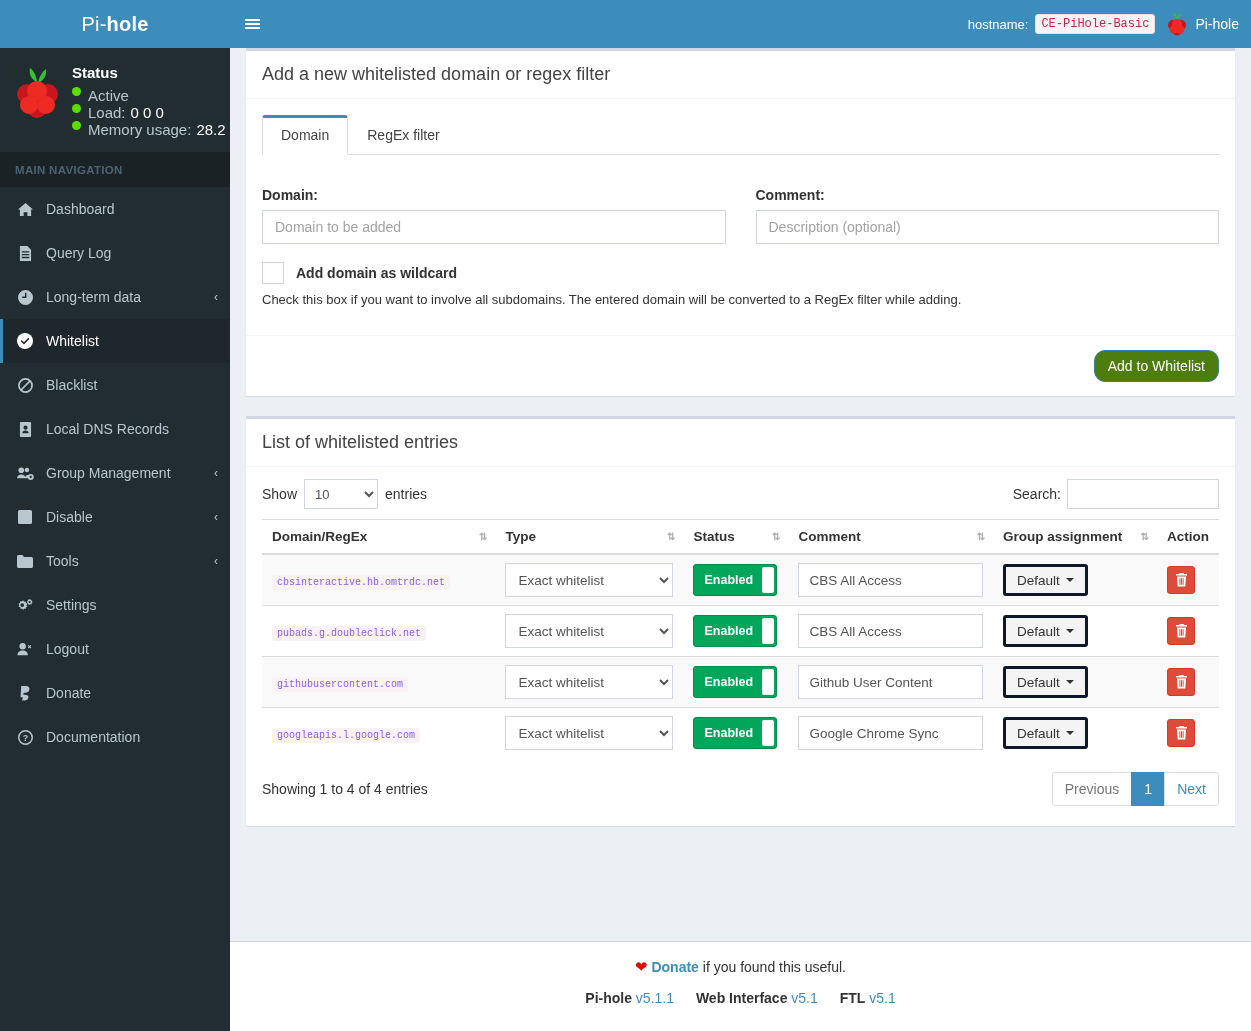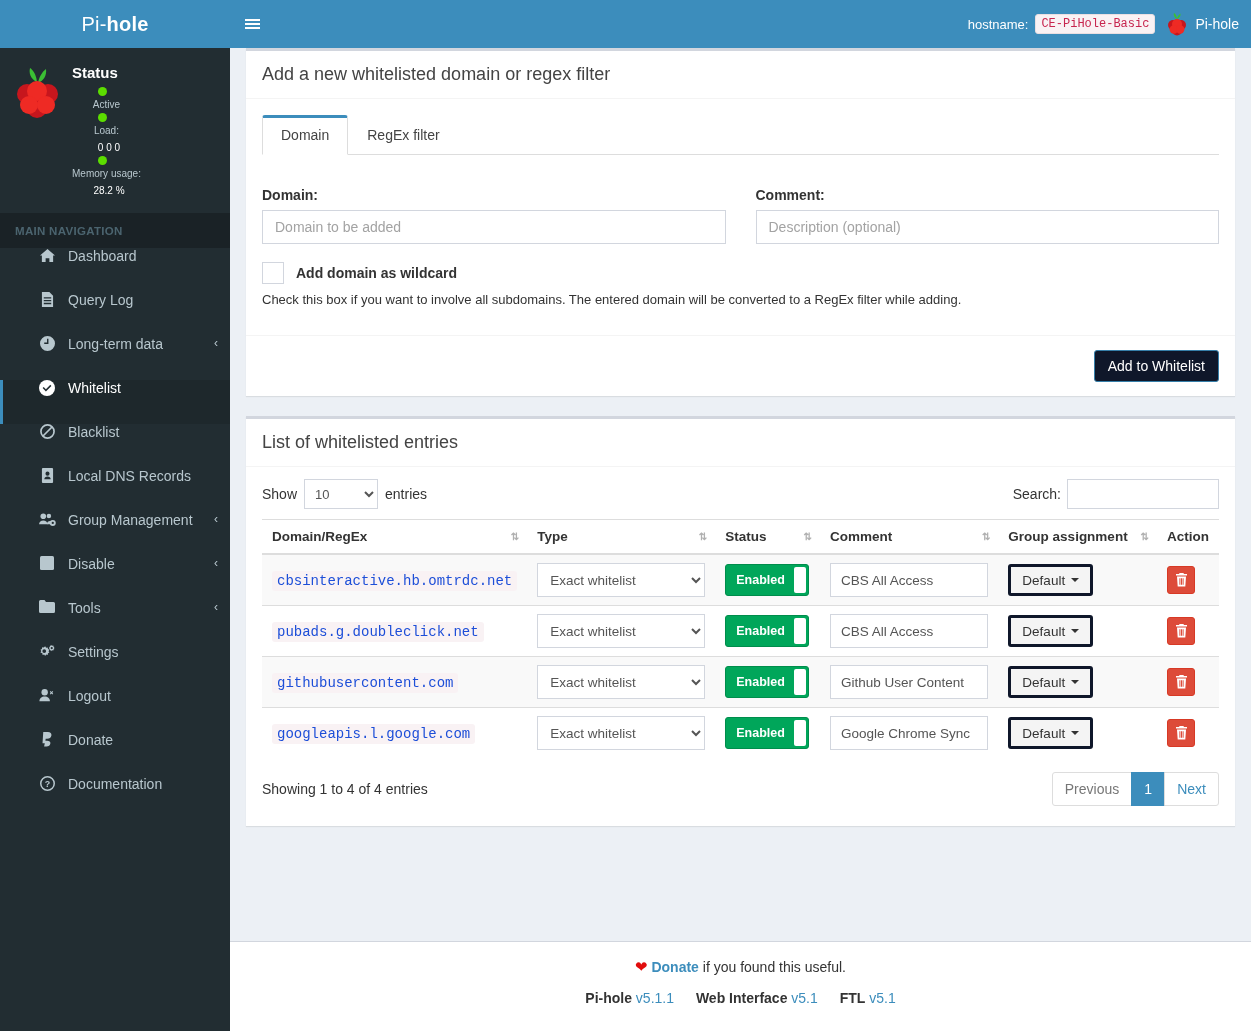--- a/index.html
+++ b/index.html
@@ -38,41 +38,41 @@
     border-bottom: 1px solid #1a2226;
     min-height: 88px;
   }
   .rpi-logo { width: 56px; height: 60px; flex: 0 0 56px; position: relative; margin-top: 2px;}
   .status-texts { margin-left: 6px; padding-top: 2px; }
   .status-title {
     color: #ffffff; font-size: 15px; font-weight: bold;
     margin-bottom: 6px;
   }
   .status-line {
-    color: #b8c7ce; font-size: 10px;
+    color: #b8c7ce; font-size: 15px;
     line-height: 17px; white-space: nowrap;
-    display: flex; align-items: center; flex-direction: column;
+    display: flex; 
   }
   .dot {
     display: inline-block; width: 9px; height: 9px;
     border-radius: 50%; margin-right: 7px; flex: 0 0 9px;
   }
   .status-line .lbl { color: #b8c7ce; }
   .status-line .val { color: #ffffff; margin-left: 5px; }
 
   .nav-header {
     color: #4b646f; background: #1a2226;
     padding: 11px 15px 11px 15px;
     font-size: 11.5px; font-weight: bold;
     letter-spacing: .3px;
   }
   .nav { list-style: none; margin: 0; padding: 0; }
   .nav-item {
-    display: flex; align-items: flex-start;
-    height: 44px; padding: 0 12px 0 33px;
+    display: flex; align-items: center;
+    height: 44px; padding: 0 12px 0 11px;
     color: #b8c7ce; font-size: 14px;
     border-left: 3px solid transparent;
     cursor: pointer;
   }
   .nav-item.active {
     background: #1e282c; color: #ffffff;
     border-left-color: #3c8dbc; font-weight: normal;
   }
   .nav-item .nav-icon {
     width: 22px; flex: 0 0 22px;
@@ -204,23 +204,23 @@
     font-size: 13px; color: #333333;
     margin-top: 8px; padding-bottom: 14px;
   }
   .box-footer {
     border-top: 1px solid #f4f4f4;
     padding: 14px 16px;
     display: flex; justify-content: flex-end;
     background: #ffffff;
   }
   .btn-primary {
-    background: #0f172a; border: 1px solid #367fa9;
+    background: #4d7c0f; border: 1px solid #367fa9;
     color: #ffffff; font-size: 14px;
-    padding: 7px 13px; border-radius: 3px;
+    padding: 7px 13px; border-radius: 11px;
     cursor: pointer;
     font-family: "Liberation Sans", sans-serif;
   }
 
   
   .table-controls {
     display: flex; align-items: center;
     padding: 12px 0 10px 0;
   }
   .show-entries { display: flex; align-items: center; gap: 7px; font-size: 14px; color: #333333; }
@@ -258,22 +258,22 @@
     padding: 8px 10px;
     border-top: 1px solid #dddddd;
     vertical-align: middle;
     font-size: 14px; color: #333333;
   }
   table.dt tbody tr:nth-child(odd) td { background: #f9f9f9; }
   table.dt tbody tr:nth-child(even) td { background: #ffffff; }
 
   .domain-code {
     font-family: "Liberation Mono", monospace;
-    font-size: 14px;
-    color: #1d4ed8; background: #f9f2f4;
+    font-size: 10px;
+    color: #8b5cf6; background: #f9f2f4;
     border-radius: 3px; padding: 2px 5px;
     white-space: nowrap;
   }
   .type-select {
     width: 168px; height: 34px;
     border: 1px solid #d2d6de; background: #ffffff;
     font-size: 13.5px; color: #555555; padding: 0 8px;
     font-family: "Liberation Sans", sans-serif;
   }
   .toggle {

